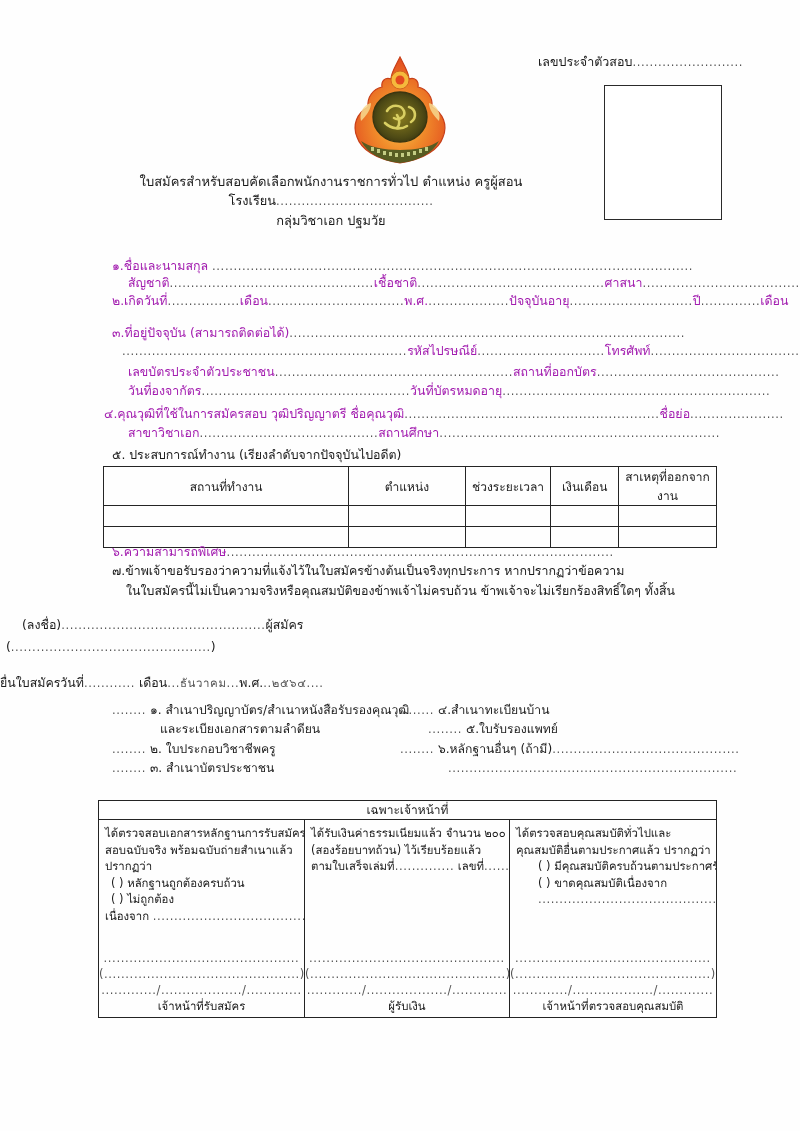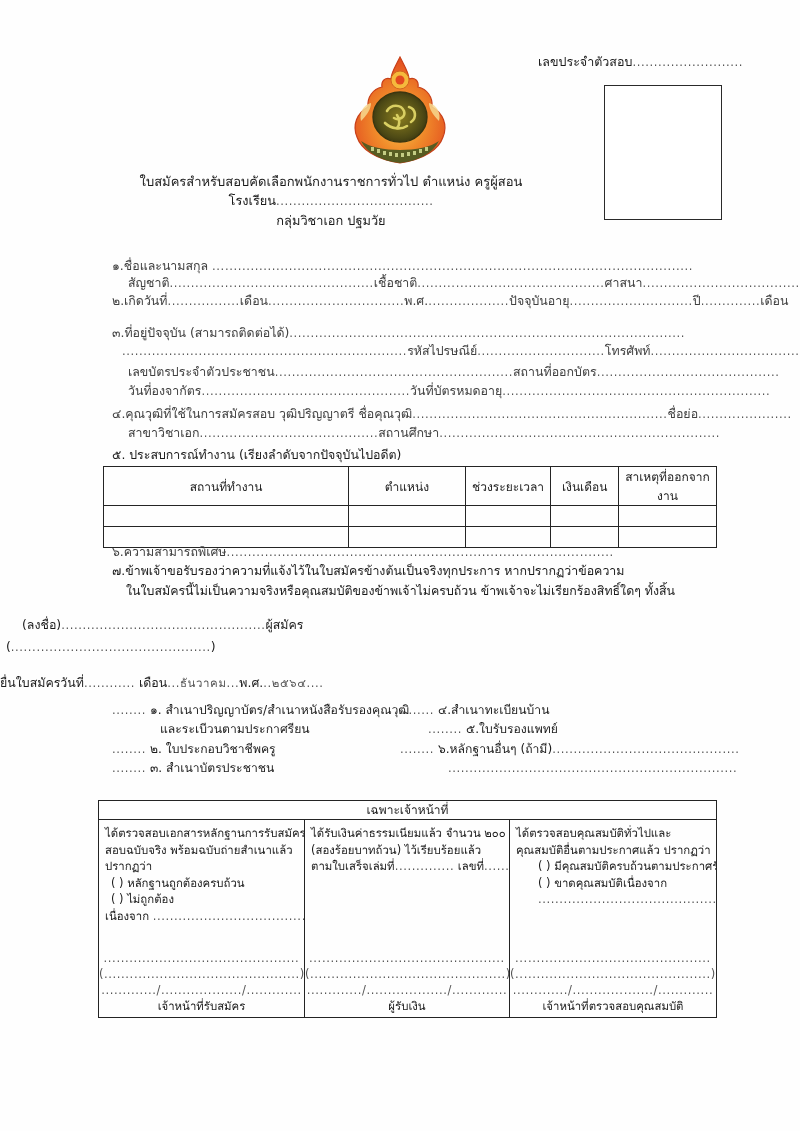--- a/index.html
+++ b/index.html
@@ -71,21 +71,21 @@
     position: absolute;
     font-size: 12.4px;
     white-space: nowrap;
     line-height: 15px;
   }
   .dots {
     letter-spacing: 0.6px;
     color: #555;
     font-size: 11.5px;
   }
-  .lbl { color:#404040; }
+  .lbl { color:#a21caf; }
 
   
   .exp-table {
     position: absolute;
     left: 103px;
     top: 466px;
     width: 614px;
     border-collapse: collapse;
   }
   .exp-table th, .exp-table td {
@@ -265,21 +265,21 @@
   <div class="frow" style="left:122px; top:343px;">
     <span class="dots">...................................................................</span><span class="lbl">รหัสไปรษณีย์</span><span class="dots">..............................</span><span class="lbl">โทรศัพท์</span><span class="dots">............................................</span>
   </div>
   <div class="frow" style="left:128px; top:364px;">
     <span class="lbl">เลขบัตรประจำตัวประชาชน</span><span class="dots">........................................................</span><span class="lbl">สถานที่ออกบัตร</span><span class="dots">...........................................</span>
   </div>
   <div class="frow" style="left:128px; top:383px;">
     <span class="lbl">วันที่องจากัตร</span><span class="dots">.................................................</span><span class="lbl">วันที่บัตรหมดอายุ</span><span class="dots">...............................................................</span>
   </div>
 
-  <div class="frow" style="left:112px; top:406px;text-align:right;">
+  <div class="frow" style="left:104px; top:406px;text-align:right;">
     <span class="lbl">๔.คุณวุฒิที่ใช้ในการสมัครสอบ วุฒิปริญญาตรี  ชื่อคุณวุฒิ</span><span class="dots">............................................................</span><span class="lbl">ชื่อย่อ</span><span class="dots">......................</span>
   </div>
   <div class="frow" style="left:128px; top:425px;">
     <span class="lbl">สาขาวิชาเอก</span><span class="dots">..........................................</span><span class="lbl">สถานศึกษา</span><span class="dots">..................................................................</span>
   </div>
 
   <div class="frow" style="left:112px; top:447px;">๕. ประสบการณ์ทำงาน (เรียงลำดับจากปัจจุบันไปอดีต)</div>
 
   <table class="exp-table">
     <thead>
@@ -328,21 +328,21 @@
       <span>เดือน</span><span class="dots">...ธันวาคม...</span><span>พ.ศ.</span><span class="dots">..๒๕๖๔....</span>
     </div>
   </div>
 
 
   <div class="doc-item" style="left:112px; top:703px;">
     <span class="dots">........</span>
     <span>๑. สำเนาปริญญาบัตร/สำเนาหนังสือรับรองคุณวุฒิ</span>
   </div>
   <div class="doc-item" style="left:160px; top:722px;">
-    <span>และระเบีวนตามประกาศรียน</span>
+    <span>และระเบียงเอกสารตามลำดียน</span>
   </div>
   <div class="doc-item" style="left:112px; top:742px;">
     <span class="dots">........</span>
     <span>๒. ใบประกอบวิชาชีพครู</span>
   </div>
   <div class="doc-item" style="left:112px; top:761px;">
     <span class="dots">........</span>
     <span>๓. สำเนาบัตรประชาชน</span>
   </div>
 

